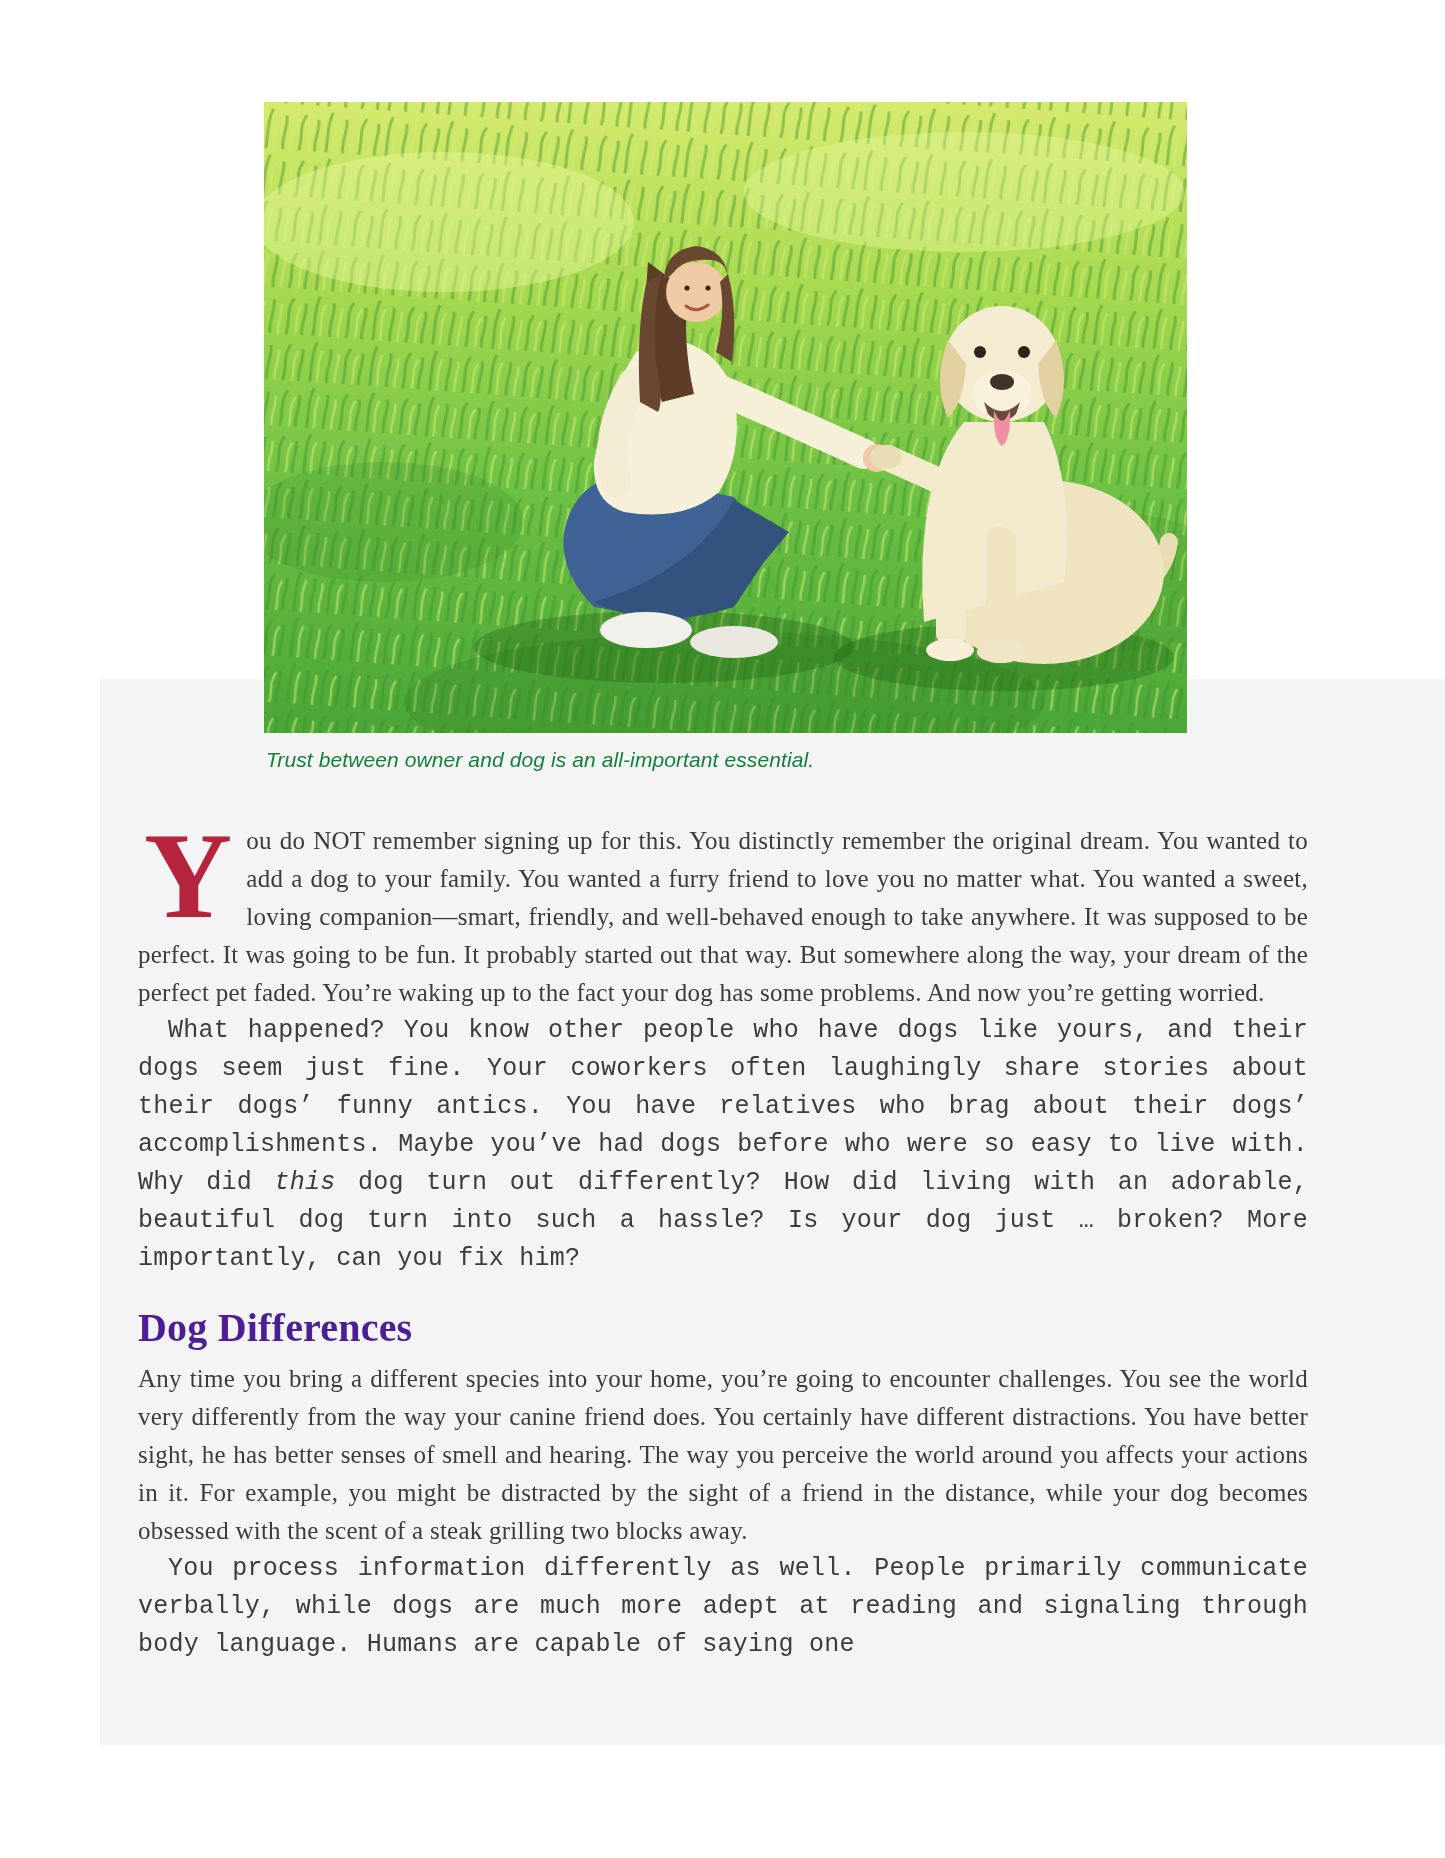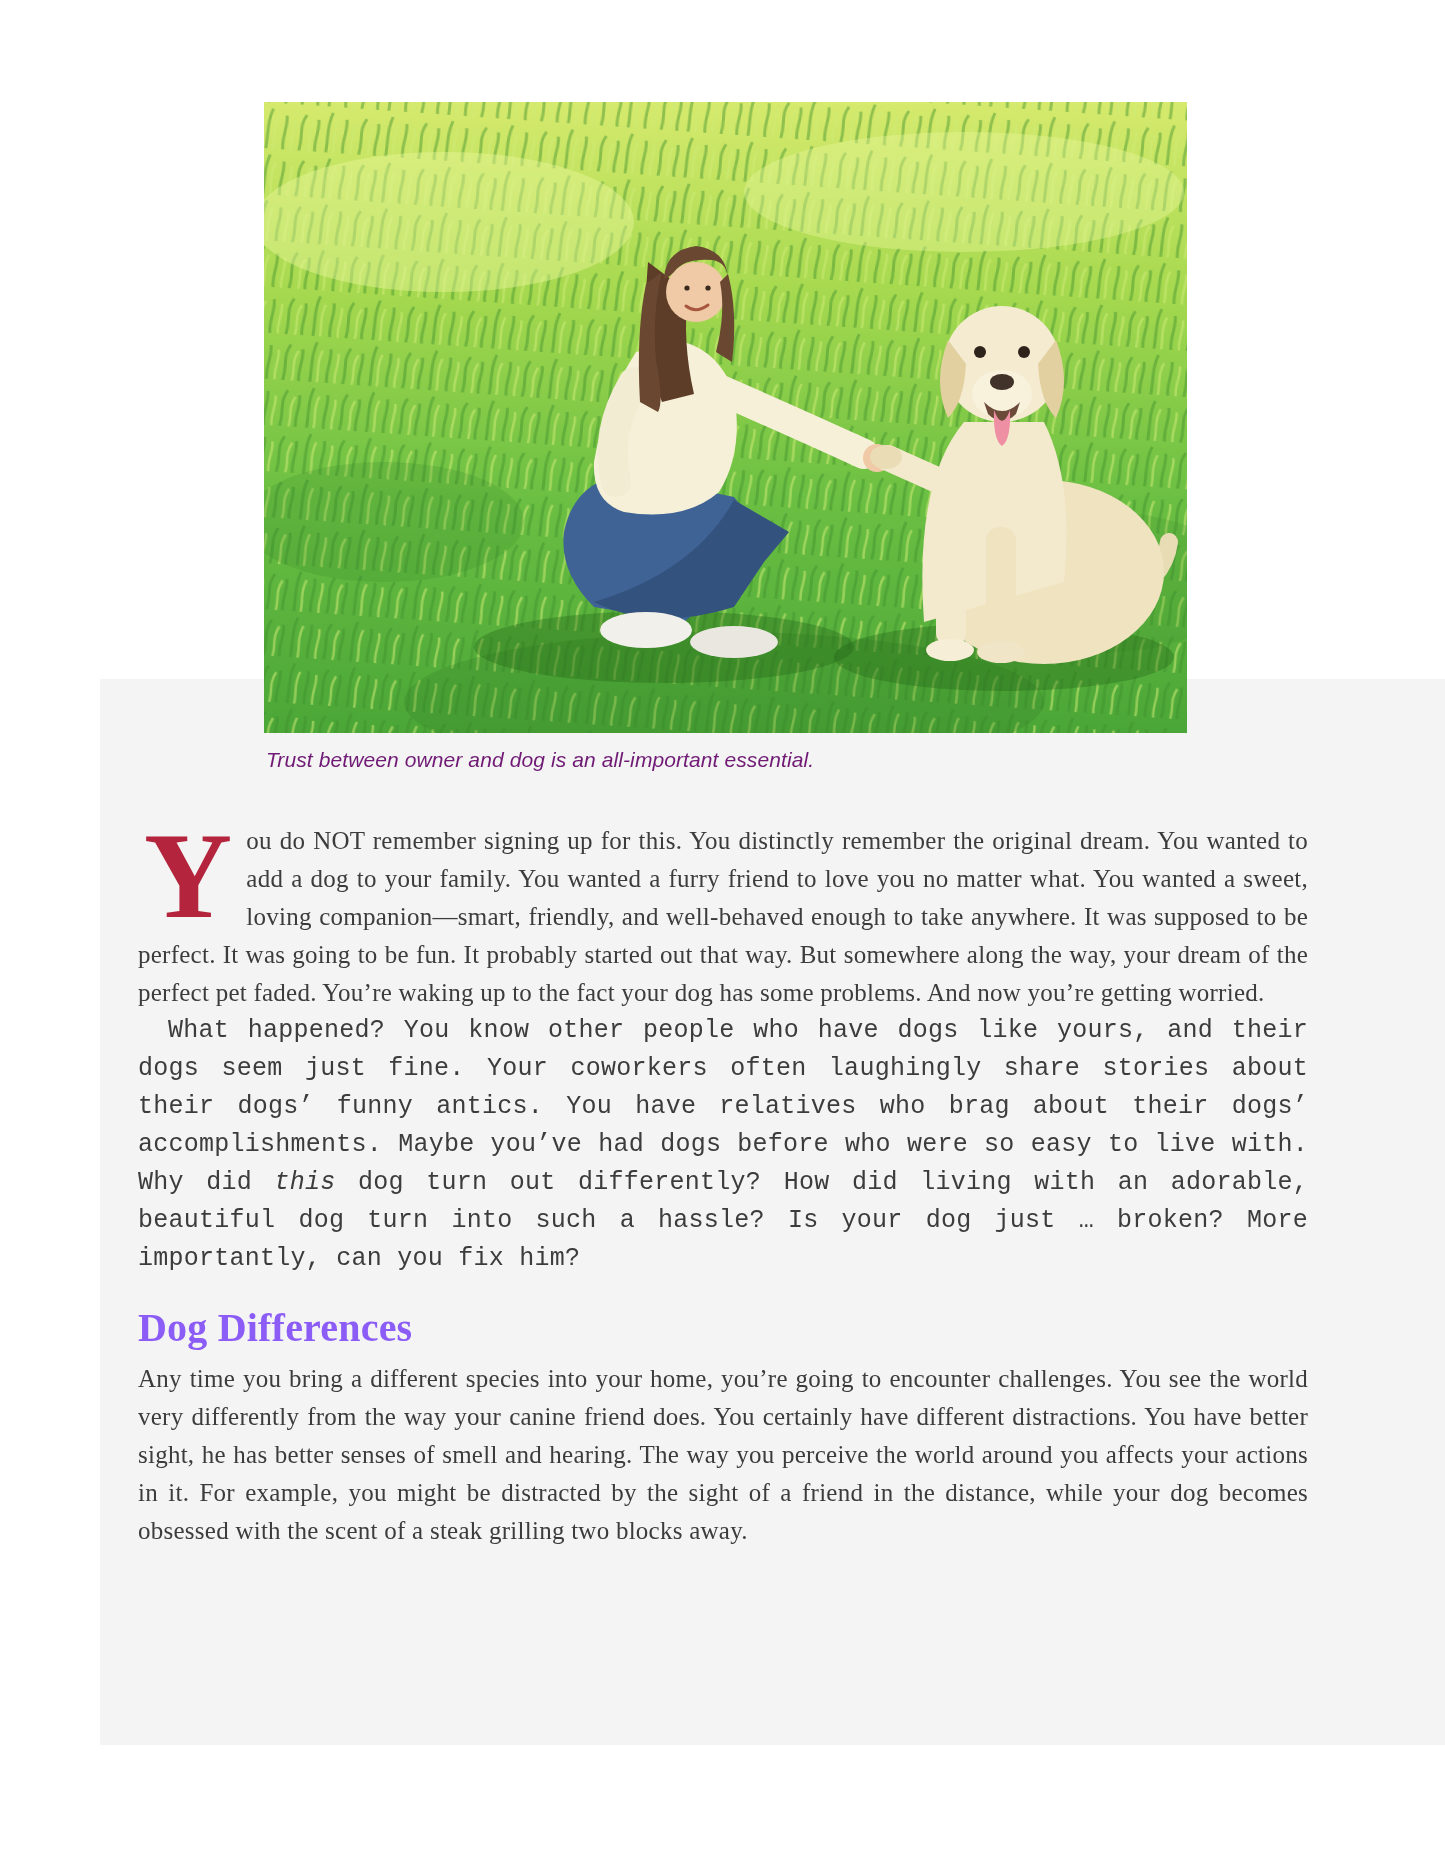--- a/index.html
+++ b/index.html
@@ -20,21 +20,21 @@
     position:absolute;left:264px;top:102px;margin:0;
     width:923px;height:631px;
   }
   figure.photo-fig svg{display:block;width:923px;height:631px;}
   .caption{
     position:absolute;left:266px;top:748px;
     width:900px;
     font-family:"Liberation Sans", sans-serif;
     font-style:italic;
     font-size:21px;
-    color:#701a75;
+    color:#15803d;
     letter-spacing:0.1px;
   }
   .text-col{
     position:absolute;left:138px;top:822px;
     width:1170px;
     font-size:25px;
     line-height:38px;
     letter-spacing:0.25px;
     color:#3c3c3c;
     text-align:justify;
@@ -48,21 +48,21 @@
     font-size:122px;
     line-height:92px;
     color:#b4243c;
     margin:8px 14px 0 6px;
   }
   h2.section-heading{
     font-family:"Liberation Serif", serif;
     font-weight:700;
     font-size:40px;
     line-height:48px;
-    color:#8b5cf6;
+    color:#4c1d95;
     margin:26px 0 8px 0;
     text-align:left;
     letter-spacing:0.2px;
   }
 </style>
 </head>
 <body>
 
 <div class="page">
 
@@ -173,15 +173,16 @@
   <div class="text-col">
     <p><span class="dropcap">Y</span><span>ou do NOT remember signing up for this. You distinctly remember the original dream. You wanted to add a dog to your family. You wanted a furry friend to love you no matter what. You wanted a sweet, loving companion—smart, friendly, and well-behaved enough to take anywhere. It was supposed to be perfect. It was going to be fun. It probably started out that way. But somewhere along the way, your dream of the perfect pet faded. You’re waking up to the fact your dog has some problems. And now you’re getting worried.</span></p>
 
     <p class="indent"><span>What happened? You know other people who have dogs like yours, and their dogs seem just fine. Your coworkers often laughingly share stories about their dogs’ funny antics. You have relatives who brag about their dogs’ accomplishments. Maybe you’ve had dogs before who were so easy to live with. Why did </span><i>this</i><span> dog turn out differently? How did living with an adorable, beautiful dog turn into such a hassle? Is your dog just … broken? More importantly, can you fix him?</span></p>
 
 
     <h2 class="section-heading">Dog Differences</h2>
 
     <p>Any time you bring a different species into your home, you’re going to encounter challenges. You see the world very differently from the way your canine friend does. You certainly have different distractions. You have better sight, he has better senses of smell and hearing. The way you perceive the world around you affects your actions in it. For example, you might be distracted by the sight of a friend in the distance, while your dog becomes obsessed with the scent of a steak grilling two blocks away.</p>
 
+    <p class="indent">You process information differently as well. People primarily communicate verbally, while dogs are much more adept at reading and signaling through body language. Humans are capable of saying one</p>
   </div>
 
 </div>
 
 </body></html>

